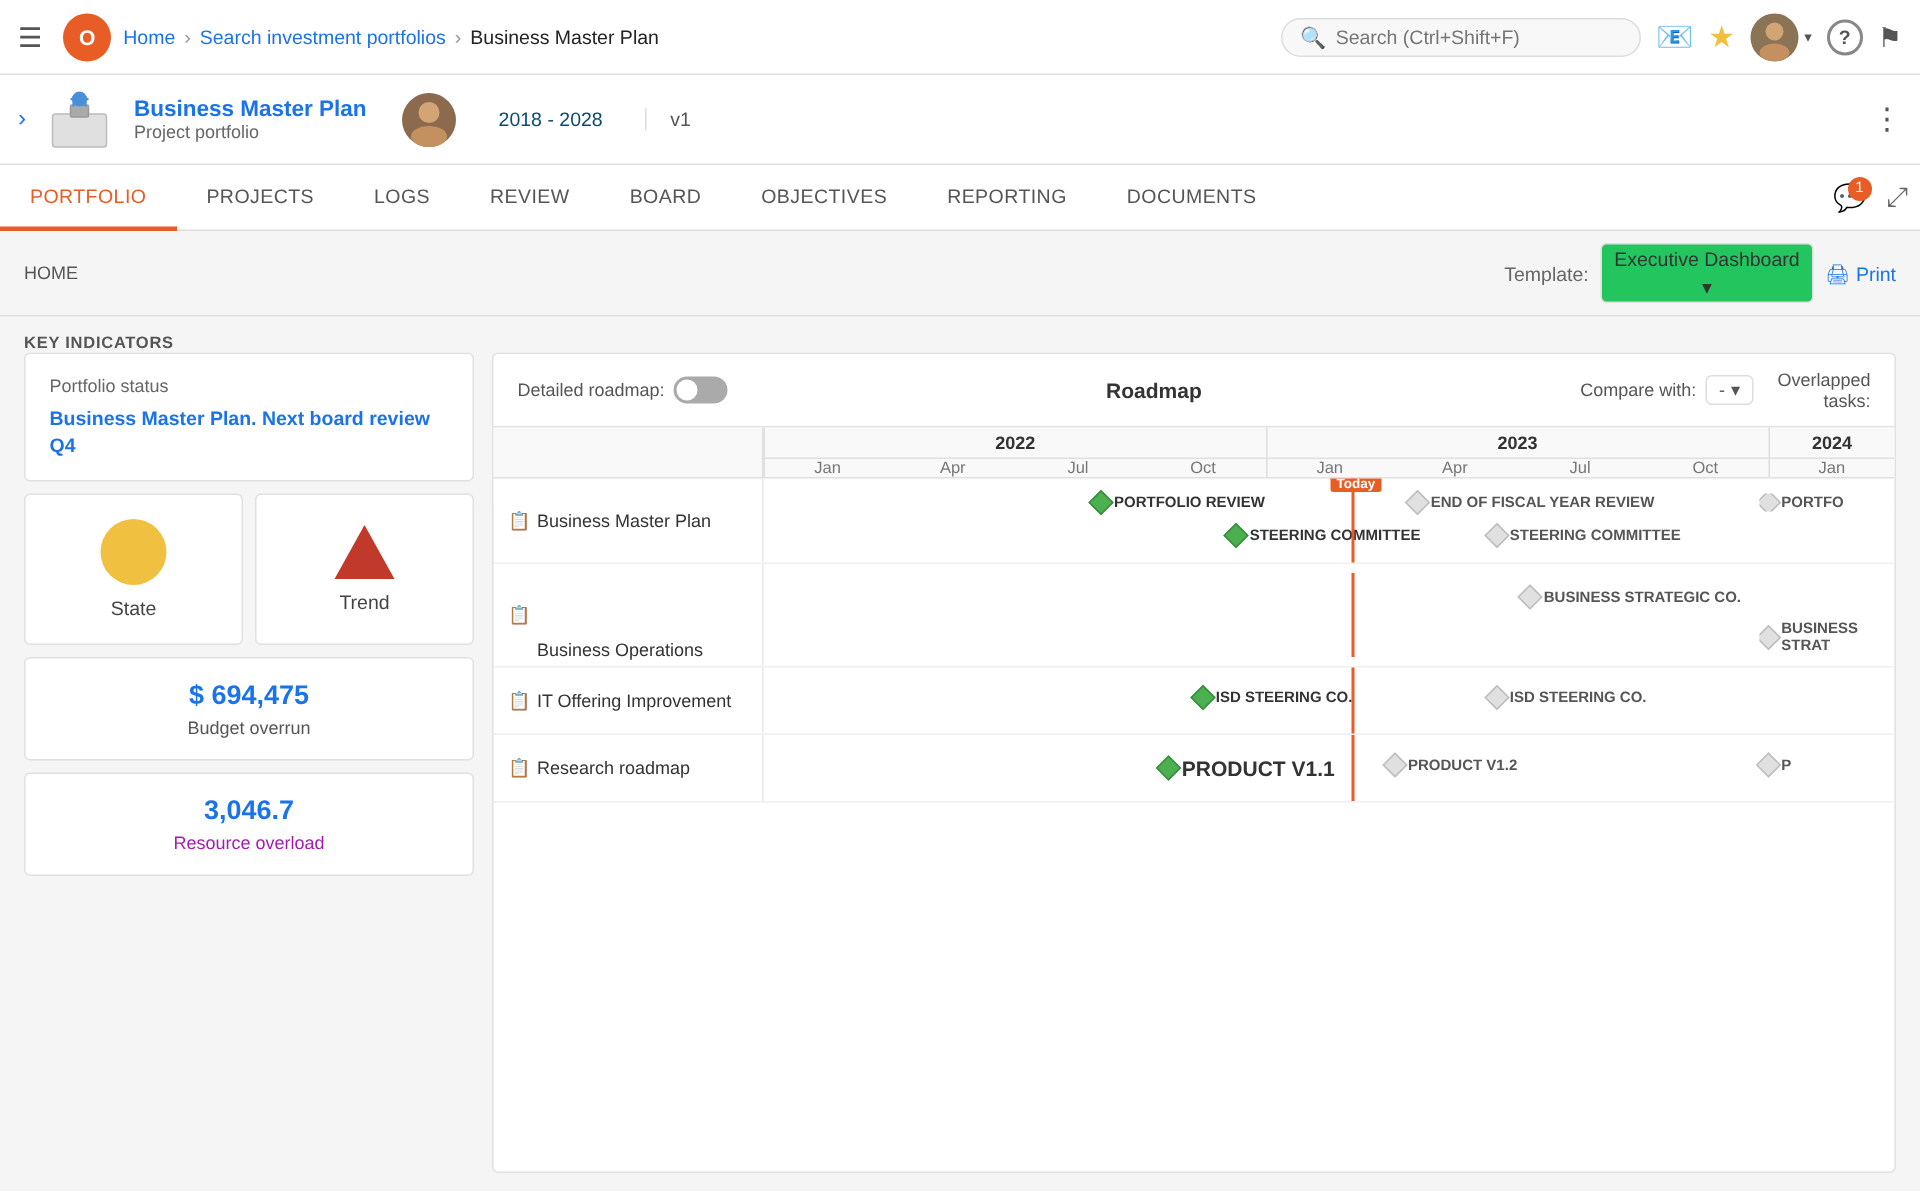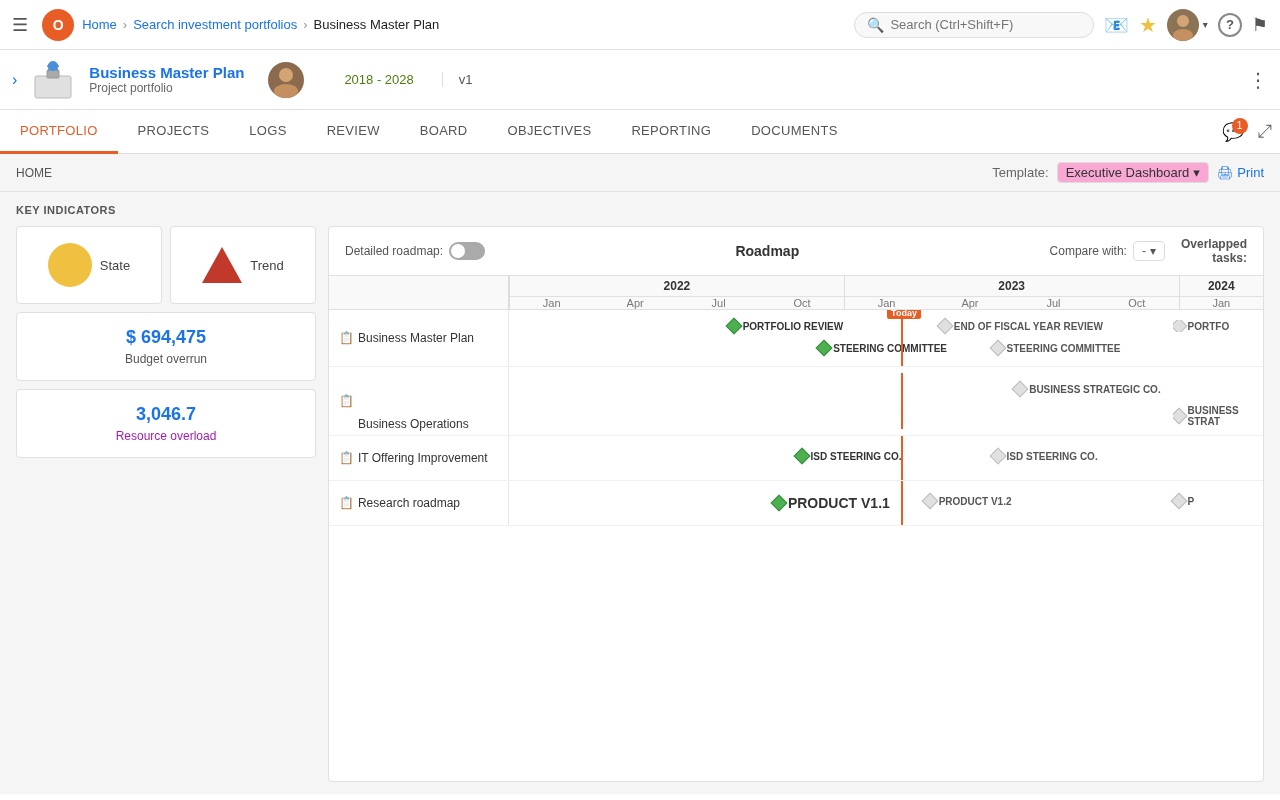--- a/index.html
+++ b/index.html
@@ -40,21 +40,21 @@
       border-bottom: 1px solid #e0e0e0; padding: 0 12px; gap: 12px;
       background: #fff;
     }
     .collapse-btn { color: #1a73e8; font-size: 16px; cursor: pointer; }
     .portfolio-icon { width: 48px; height: 48px; }
     .portfolio-icon svg { width: 48px; height: 48px; }
     .portfolio-info { display: flex; flex-direction: column; }
     .portfolio-title { color: #1a73e8; font-size: 15px; font-weight: 600; cursor: pointer; }
     .portfolio-sub { color: #666; font-size: 12px; }
     .portfolio-avatar { width: 36px; height: 36px; border-radius: 50%; background: #8b6a4e; display: flex; align-items: center; justify-content: center; color: white; font-size: 13px; margin-left: 12px; }
-    .portfolio-date { color: #4d7c0f; font-size: 13px; margin-left: 28px; }
+    .portfolio-date { color: #0c4a6e; font-size: 13px; margin-left: 16px; }
     .portfolio-version { color: #555; font-size: 13px; margin-left: 16px; border-left: 1px solid #ddd; padding-left: 16px; }
     .portfolio-more { margin-left: auto; color: #555; font-size: 20px; cursor: pointer; }
 
     
     .tabs {
       display: flex; align-items: center; border-bottom: 1px solid #ddd;
       background: #fff; height: 44px;
     }
     .tab {
       padding: 0 20px; height: 44px; display: flex; align-items: center;
@@ -73,40 +73,40 @@
       width: 16px; height: 16px; border-radius: 50%;
       background: #e85d26; color: white; font-size: 10px;
       display: flex; align-items: center; justify-content: center;
     }
     .expand-btn { color: #666; font-size: 18px; cursor: pointer; }
 
     
     .content { display: flex; flex-direction: column; height: calc(800px - 160px); background: #f5f5f5; }
     .home-bar { padding: 8px 16px; font-size: 12px; color: #555; background: #f5f5f5; border-bottom: 1px solid #e0e0e0; display: flex; align-items: center; justify-content: space-between; }
     .template-bar { display: flex; align-items: center; gap: 8px; font-size: 13px; color: #666; }
-    .template-select { display: flex; align-items: center; gap: 4px; color: #333; font-size: 13px; font-weight: 500; border: 1px solid #ddd; border-radius: 4px; padding: 2px 8px; background: #f9a8d4; cursor: pointer; }
+    .template-select { display: flex; align-items: center; gap: 4px; color: #333; font-size: 13px; font-weight: 500; border: 1px solid #ddd; border-radius: 4px; padding: 2px 8px; background: #22c55e; cursor: pointer; flex-direction: column; }
     .print-btn { display: flex; align-items: center; gap: 4px; color: #1a73e8; font-size: 13px; cursor: pointer; }
     .print-icon { color: #1a73e8; }
 
     
     .key-indicators { padding: 12px 16px 0 16px; }
-    .key-indicators-label { font-size: 11px; font-weight: 600; color: #555; letter-spacing: 0.5px; margin-bottom: 10px; }
+    .key-indicators-label { font-size: 11px; font-weight: 600; color: #555; letter-spacing: 0.5px; margin-bottom: 0; }
 
     .main-content { display: flex; gap: 12px; padding: 0 16px 12px 16px; flex: 1; overflow: hidden; }
 
     
     .left-panel { width: 300px; flex-shrink: 0; display: flex; flex-direction: column; gap: 8px; }
     .card { background: #fff; border: 1px solid #e0e0e0; border-radius: 4px; padding: 14px 16px; }
     .portfolio-status-label { font-size: 12px; color: #666; margin-bottom: 6px; }
     .portfolio-status-value { color: #1a73e8; font-size: 13px; font-weight: 600; line-height: 1.4; }
 
     .state-trend-row { display: flex; gap: 8px; }
     .state-card, .trend-card {
       flex: 1; background: #fff; border: 1px solid #e0e0e0; border-radius: 4px;
-      display: flex; flex-direction: row; align-items: center; justify-content: center;
+      display: flex; flex-direction: column; align-items: center; justify-content: center;
       padding: 16px 20px; gap: 8px;
     }
     .state-circle { width: 44px; height: 44px; border-radius: 50%; background: #f0c040; }
     .trend-triangle {
       width: 0; height: 0;
       border-left: 20px solid transparent;
       border-right: 20px solid transparent;
       border-bottom: 36px solid #c0392b;
     }
     .state-label, .trend-label { font-size: 13px; color: #444; font-weight: 500; }
@@ -124,21 +124,21 @@
     .roadmap-header { padding: 10px 16px; border-bottom: 1px solid #e0e0e0; display: flex; align-items: center; gap: 16px; }
     .roadmap-title { font-size: 14px; font-weight: 600; color: #333; text-align: center; flex: 1; }
     .detailed-toggle { display: flex; align-items: center; gap: 6px; font-size: 12px; color: #555; }
     .toggle-switch {
       width: 36px; height: 18px; background: #aaa; border-radius: 9px;
       position: relative; cursor: pointer;
     }
     .toggle-knob { width: 14px; height: 14px; background: #fff; border-radius: 50%; position: absolute; top: 2px; left: 2px; }
     .compare-with { display: flex; align-items: center; gap: 6px; font-size: 12px; color: #555; }
     .compare-select { border: 1px solid #ddd; border-radius: 4px; padding: 2px 8px; font-size: 12px; display: flex; align-items: center; gap: 4px; cursor: pointer; background: #fff; }
-    .overlapped-tasks { font-size: 12px; color: #555; text-align: right; font-weight: bold; }
+    .overlapped-tasks { font-size: 12px; color: #555; text-align: right; }
     .grid-row { display: flex; min-height: 44px; border-bottom: 1px solid #f0f0f0; align-items: center; }
     .grid-label { width: 180px; flex-shrink: 0; padding: 4px 10px; font-size: 12px; color: #333; display: flex; align-items: center; gap: 4px; border-right: 1px solid #e8e8e8; min-height: 44px; }
     .grid-cells { flex: 1; position: relative; min-height: 44px; }
     .diamond {
       width: 12px; height: 12px; transform: rotate(45deg);
       flex-shrink: 0;
     }
     .diamond.filled-green { background: #4caf50; border: 1.5px solid #388e3c; }
     .diamond.outline-gray { background: #e0e0e0; border: 1.5px solid #bdbdbd; }
   </style>
@@ -240,20 +240,24 @@
     </div>
   </div>
 
   <div class="key-indicators">
     <div class="key-indicators-label">KEY INDICATORS</div>
   </div>
 
   <div class="main-content">
 
     <div class="left-panel">
+      <div class="card">
+        <div class="portfolio-status-label">Portfolio status</div>
+        <div class="portfolio-status-value">Business Master Plan. Next board review Q4</div>
+      </div>
 
       <div class="state-trend-row">
         <div class="state-card">
           <div class="state-circle"></div>
           <span class="state-label">State</span>
         </div>
         <div class="trend-card">
           <div class="trend-triangle"></div>
           <span class="trend-label">Trend</span>
         </div>

